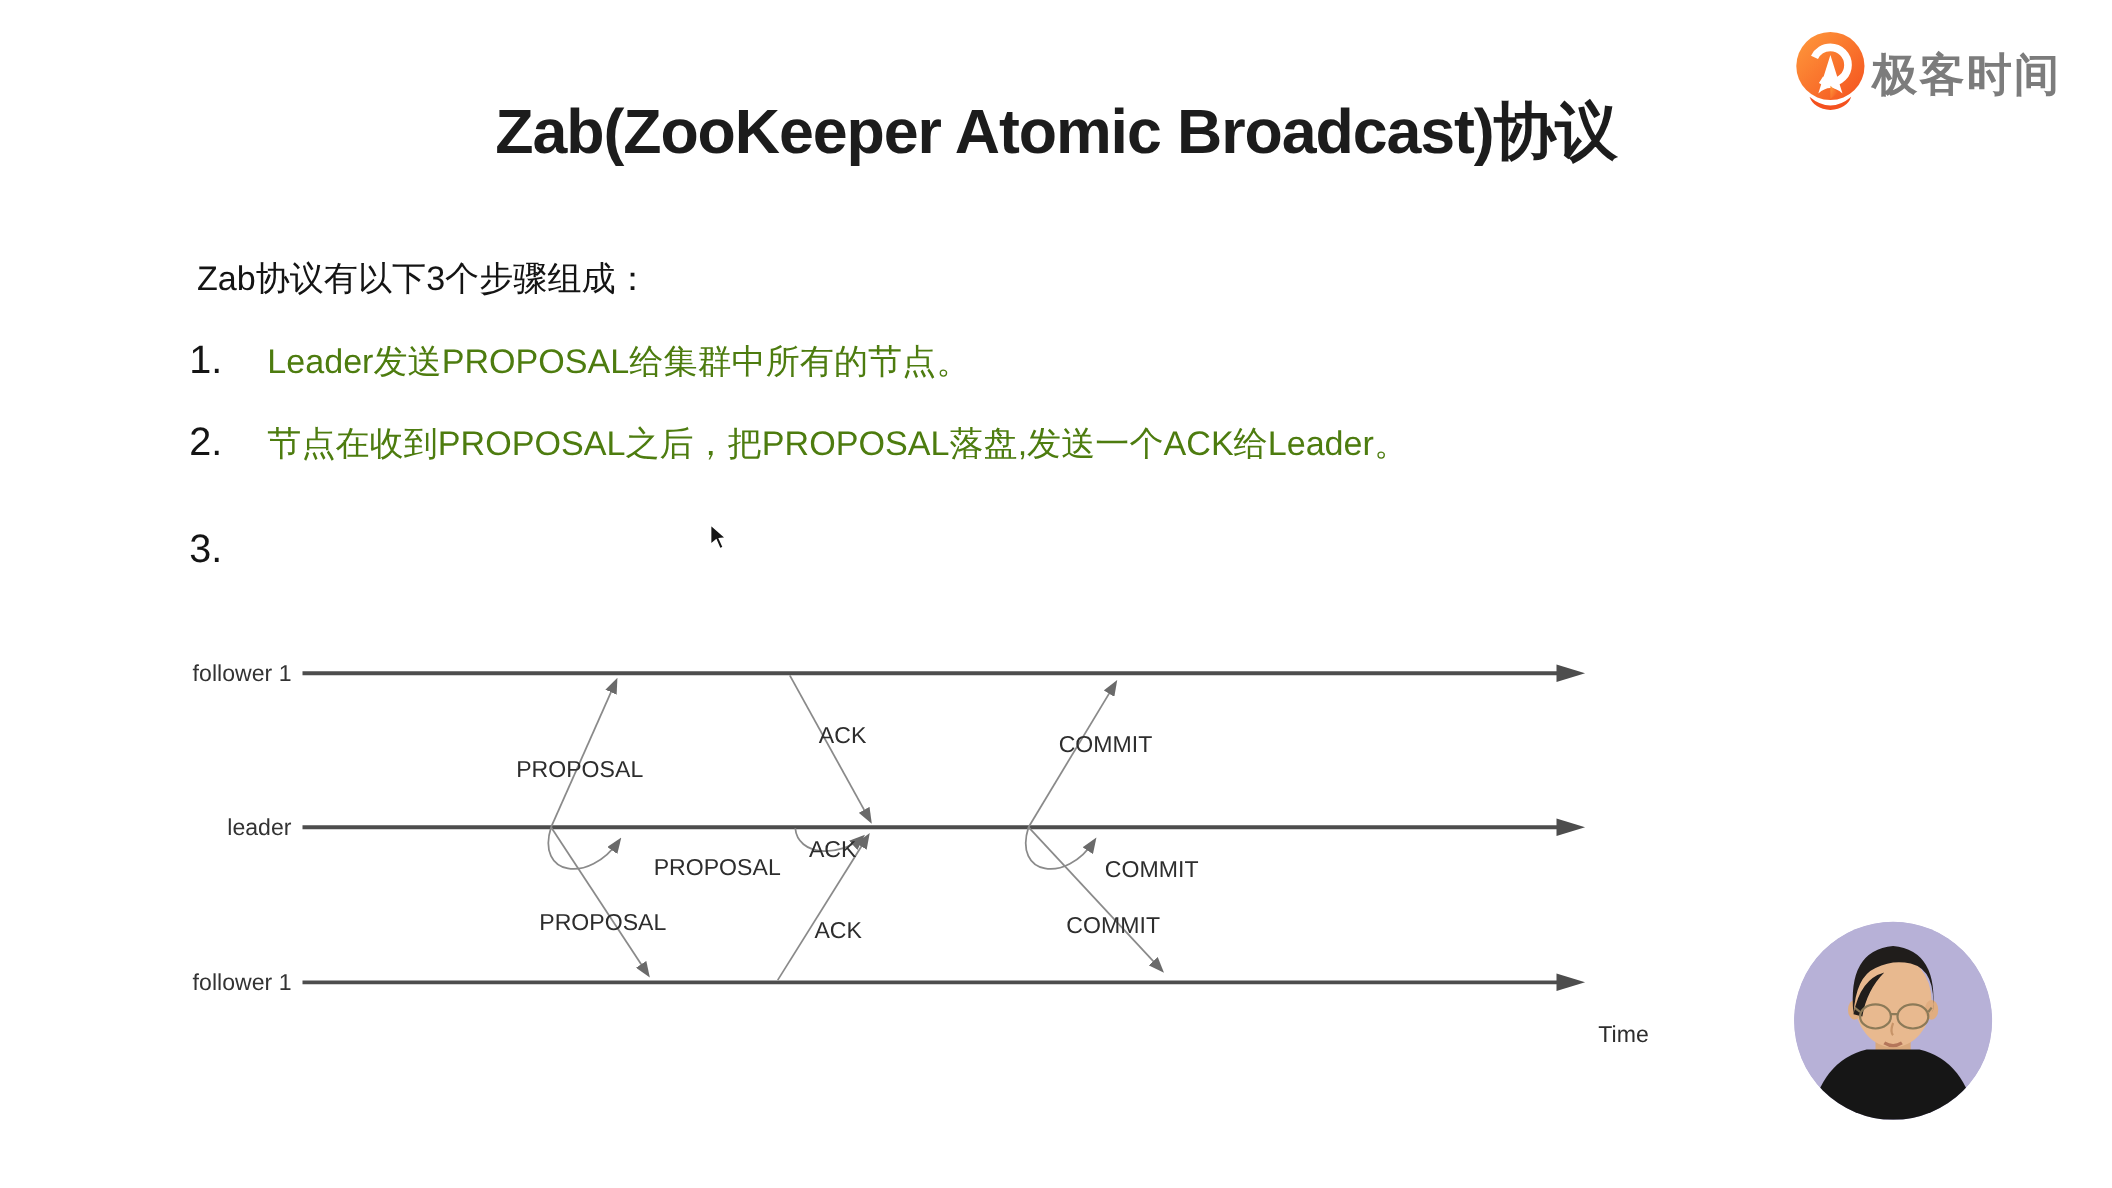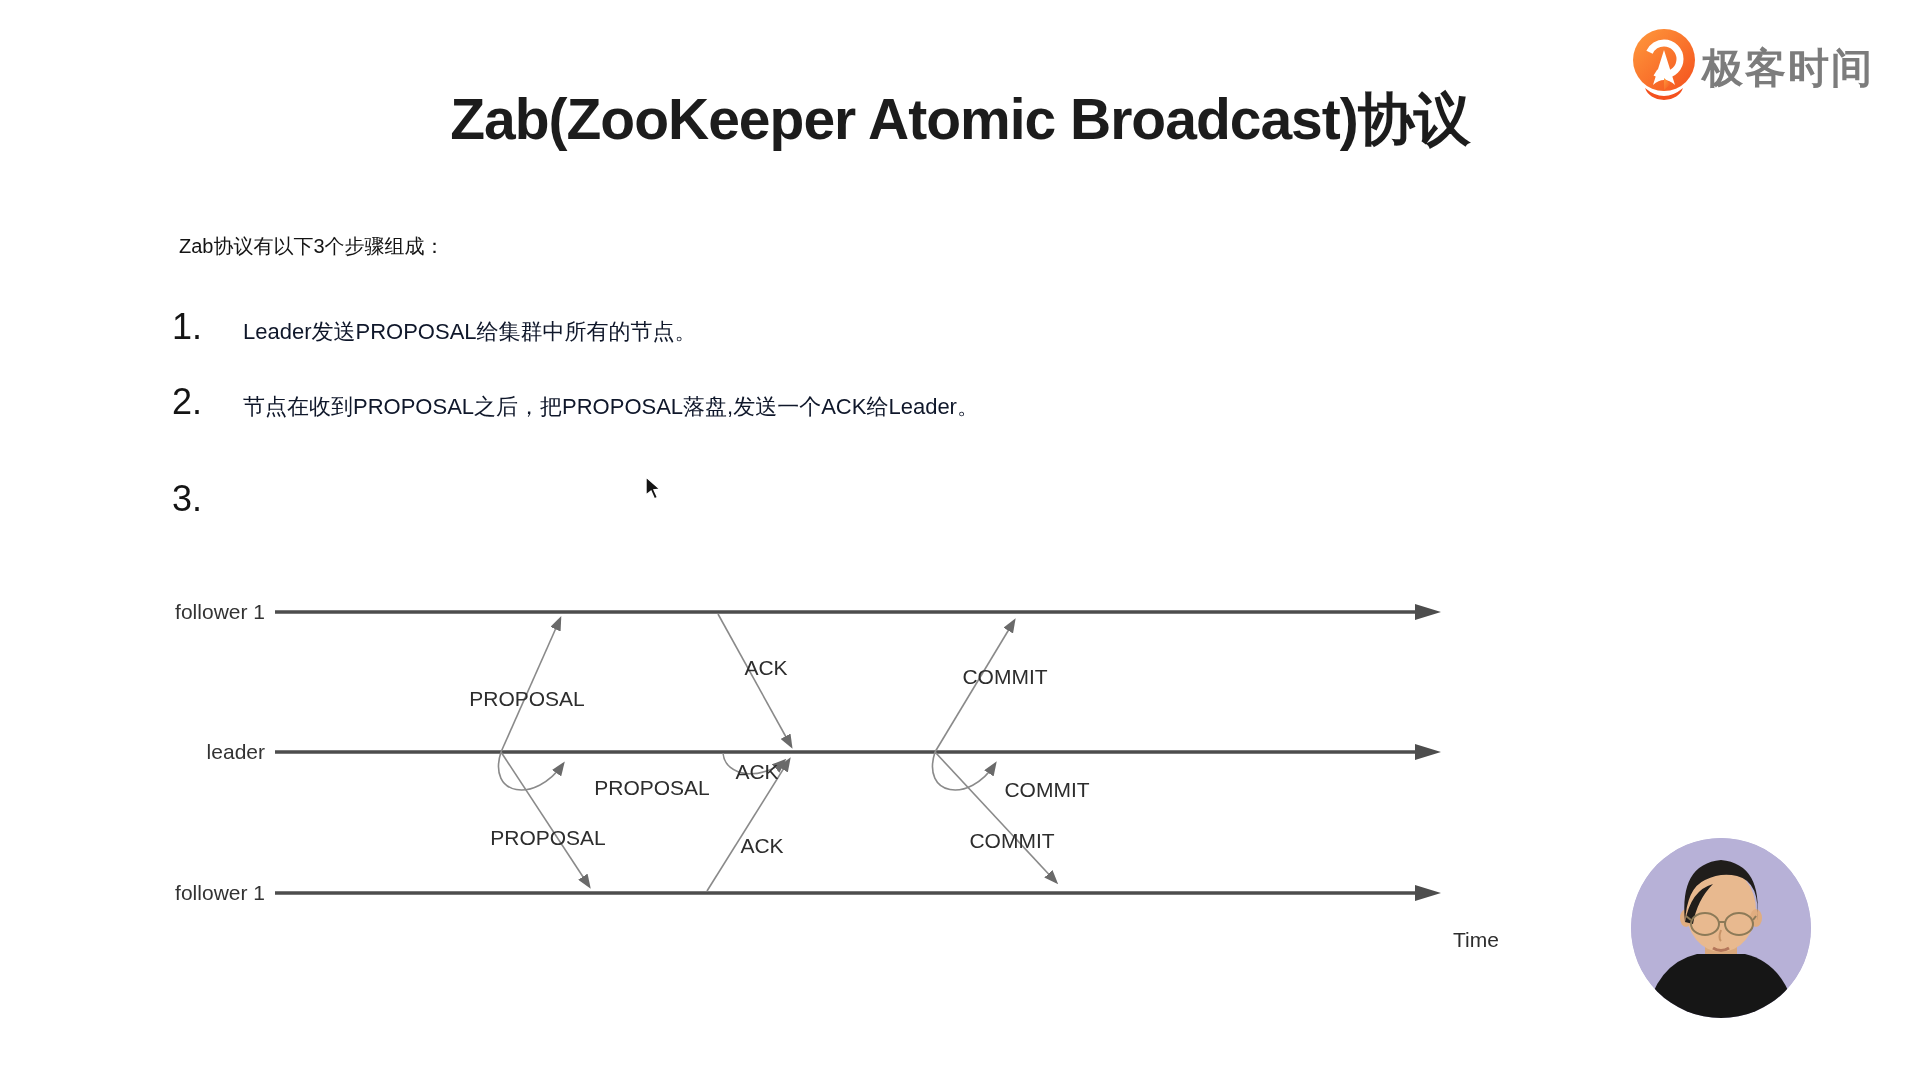--- a/index.html
+++ b/index.html
@@ -6,26 +6,26 @@
   html,body { width:1920px; height:1080px; background:#ffffff; overflow:hidden;
               font-family:"Liberation Sans","DejaVu Sans",sans-serif; }
   .stage { position:relative; width:1920px; height:800px; background:#ffffff; }
 
   .title { position:absolute; top:82px; left:0; width:1920px; text-align:center;
            font-size:57px; font-weight:600; color:#1c1c1c; letter-spacing:-1px; }
 
   .brand { position:absolute; top:28px; left:1630px; display:flex; align-items:center; gap:2px; }
   .brand-text { font-size:41px; font-weight:700; color:#7c7c7c; letter-spacing:2px; }
 
-  .intro { position:absolute; left:179px; top:233px; font-size:20px; font-weight:500; color:#141414; }
+  .intro { position:absolute; left:179px; top:233px; font-size:31px; font-weight:500; color:#141414; }
 
   .steps { position:absolute; left:172px; top:0; }
   .step { position:absolute; display:flex; align-items:baseline; white-space:nowrap; }
   .step-num { font-size:36px; color:#141414; width:71px; font-weight:400; }
-  .step-text { font-size:22px; font-weight:500; color:#0f172a;text-align:center; }
+  .step-text { font-size:31px; font-weight:500; color:#4d7c0f;text-align:center; }
   .step1 { top:306px; } .step2 { top:381px; } .step3 { top:478px; }
 
   .cursor { position:absolute; left:644px; top:476px; }
 
   .diagram { position:absolute; left:135px; top:580px; }
   .lane-label { font-size:21px; fill:#333333; }
   .msg-label { font-size:21px; fill:#2d2d2d; }
   .time-label { font-size:21px; fill:#2d2d2d; }
 
   .webcam { position:absolute; left:1631px; top:838px; width:180px; height:180px;

